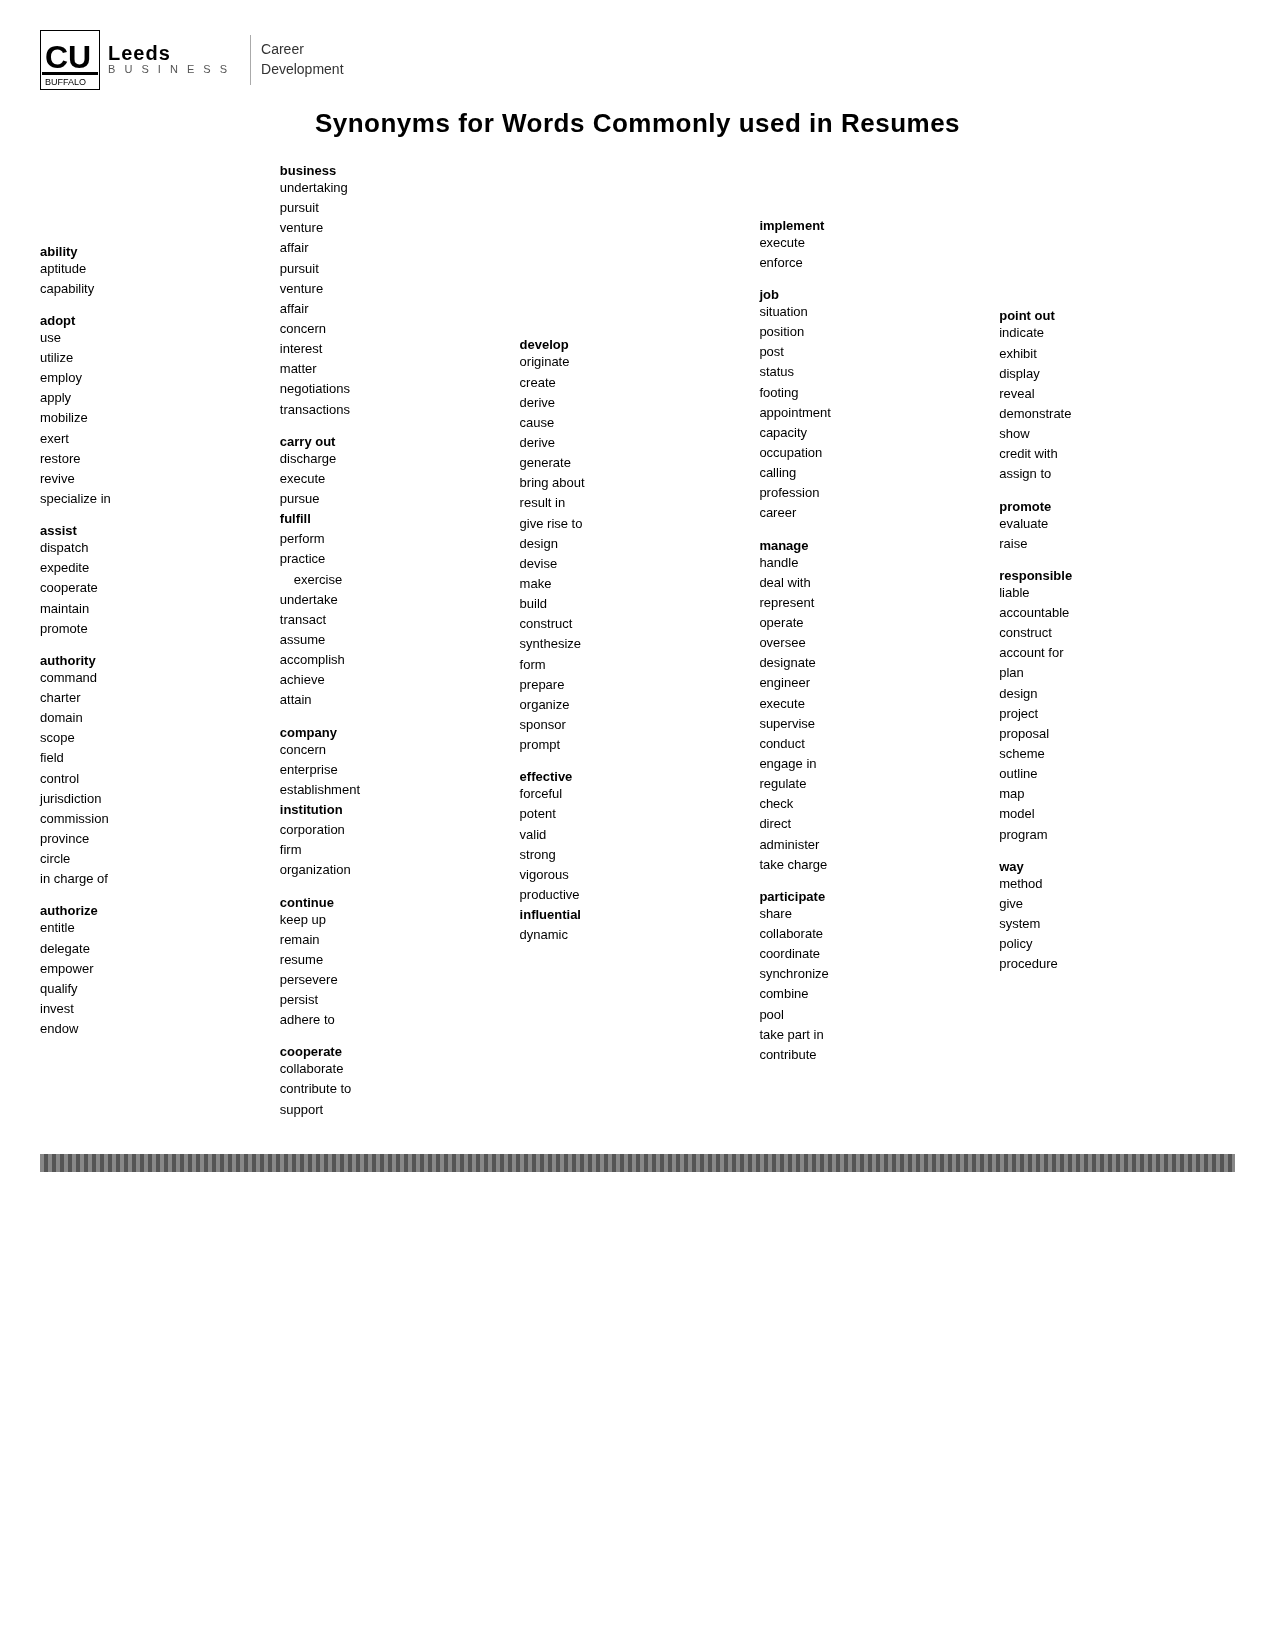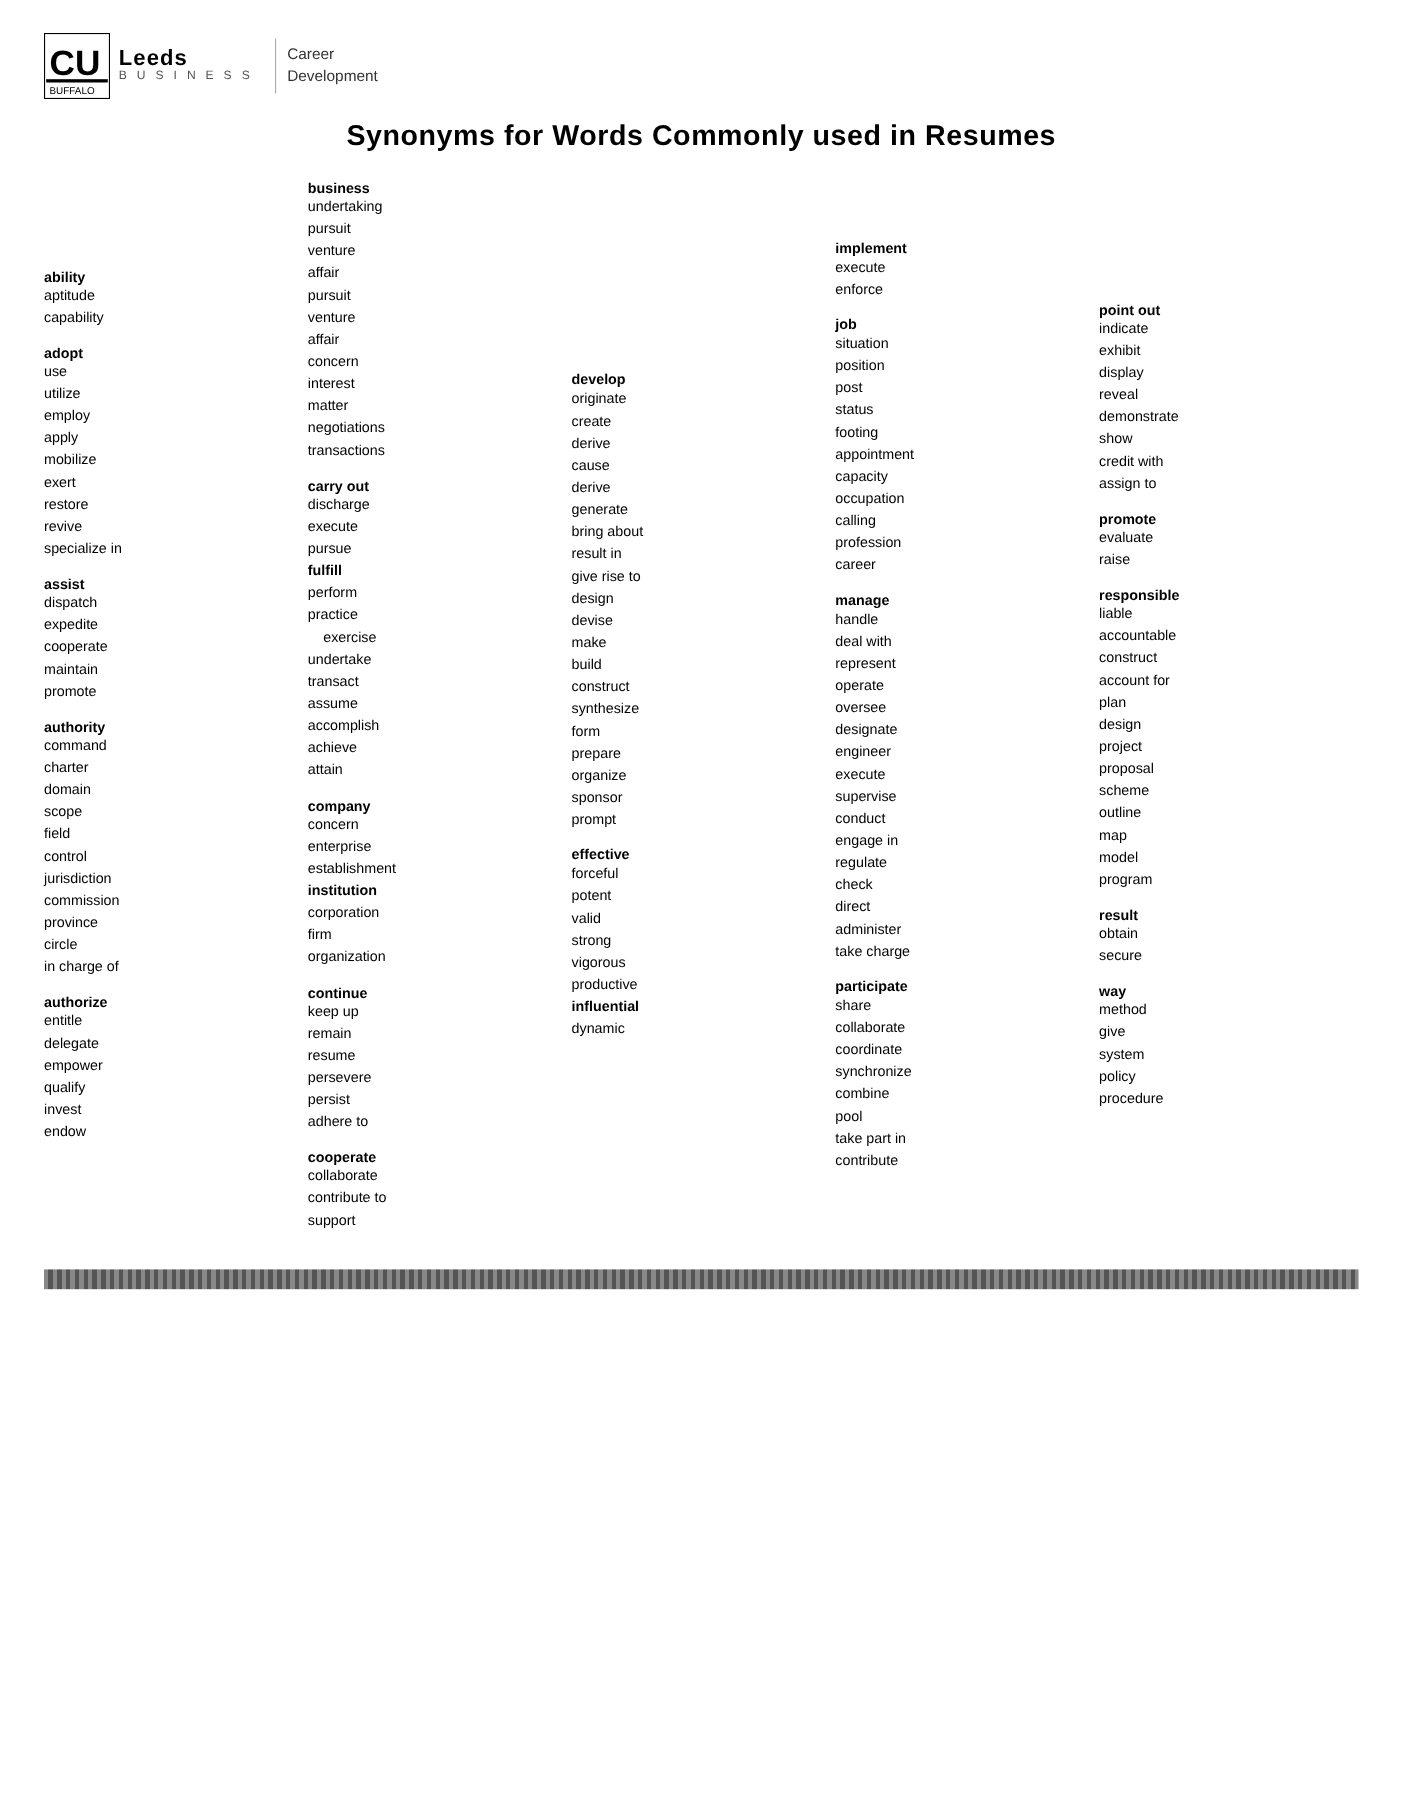--- a/index.html
+++ b/index.html
@@ -384,25 +384,20 @@
         <span class="synonym">design</span>
         <span class="synonym">project</span>
         <span class="synonym">proposal</span>
         <span class="synonym">scheme</span>
         <span class="synonym">outline</span>
         <span class="synonym">map</span>
         <span class="synonym">model</span>
         <span class="synonym">program</span>
       </div>
       <div class="word-group">
-        <span class="word-header">result</span>
-        <span class="synonym">obtain</span>
-        <span class="synonym">secure</span>
-      </div>
-      <div class="word-group">
         <span class="word-header">way</span>
         <span class="synonym">method</span>
         <span class="synonym">give</span>
         <span class="synonym">system</span>
         <span class="synonym">policy</span>
         <span class="synonym">procedure</span>
       </div>
     </div>
 
   </div>

